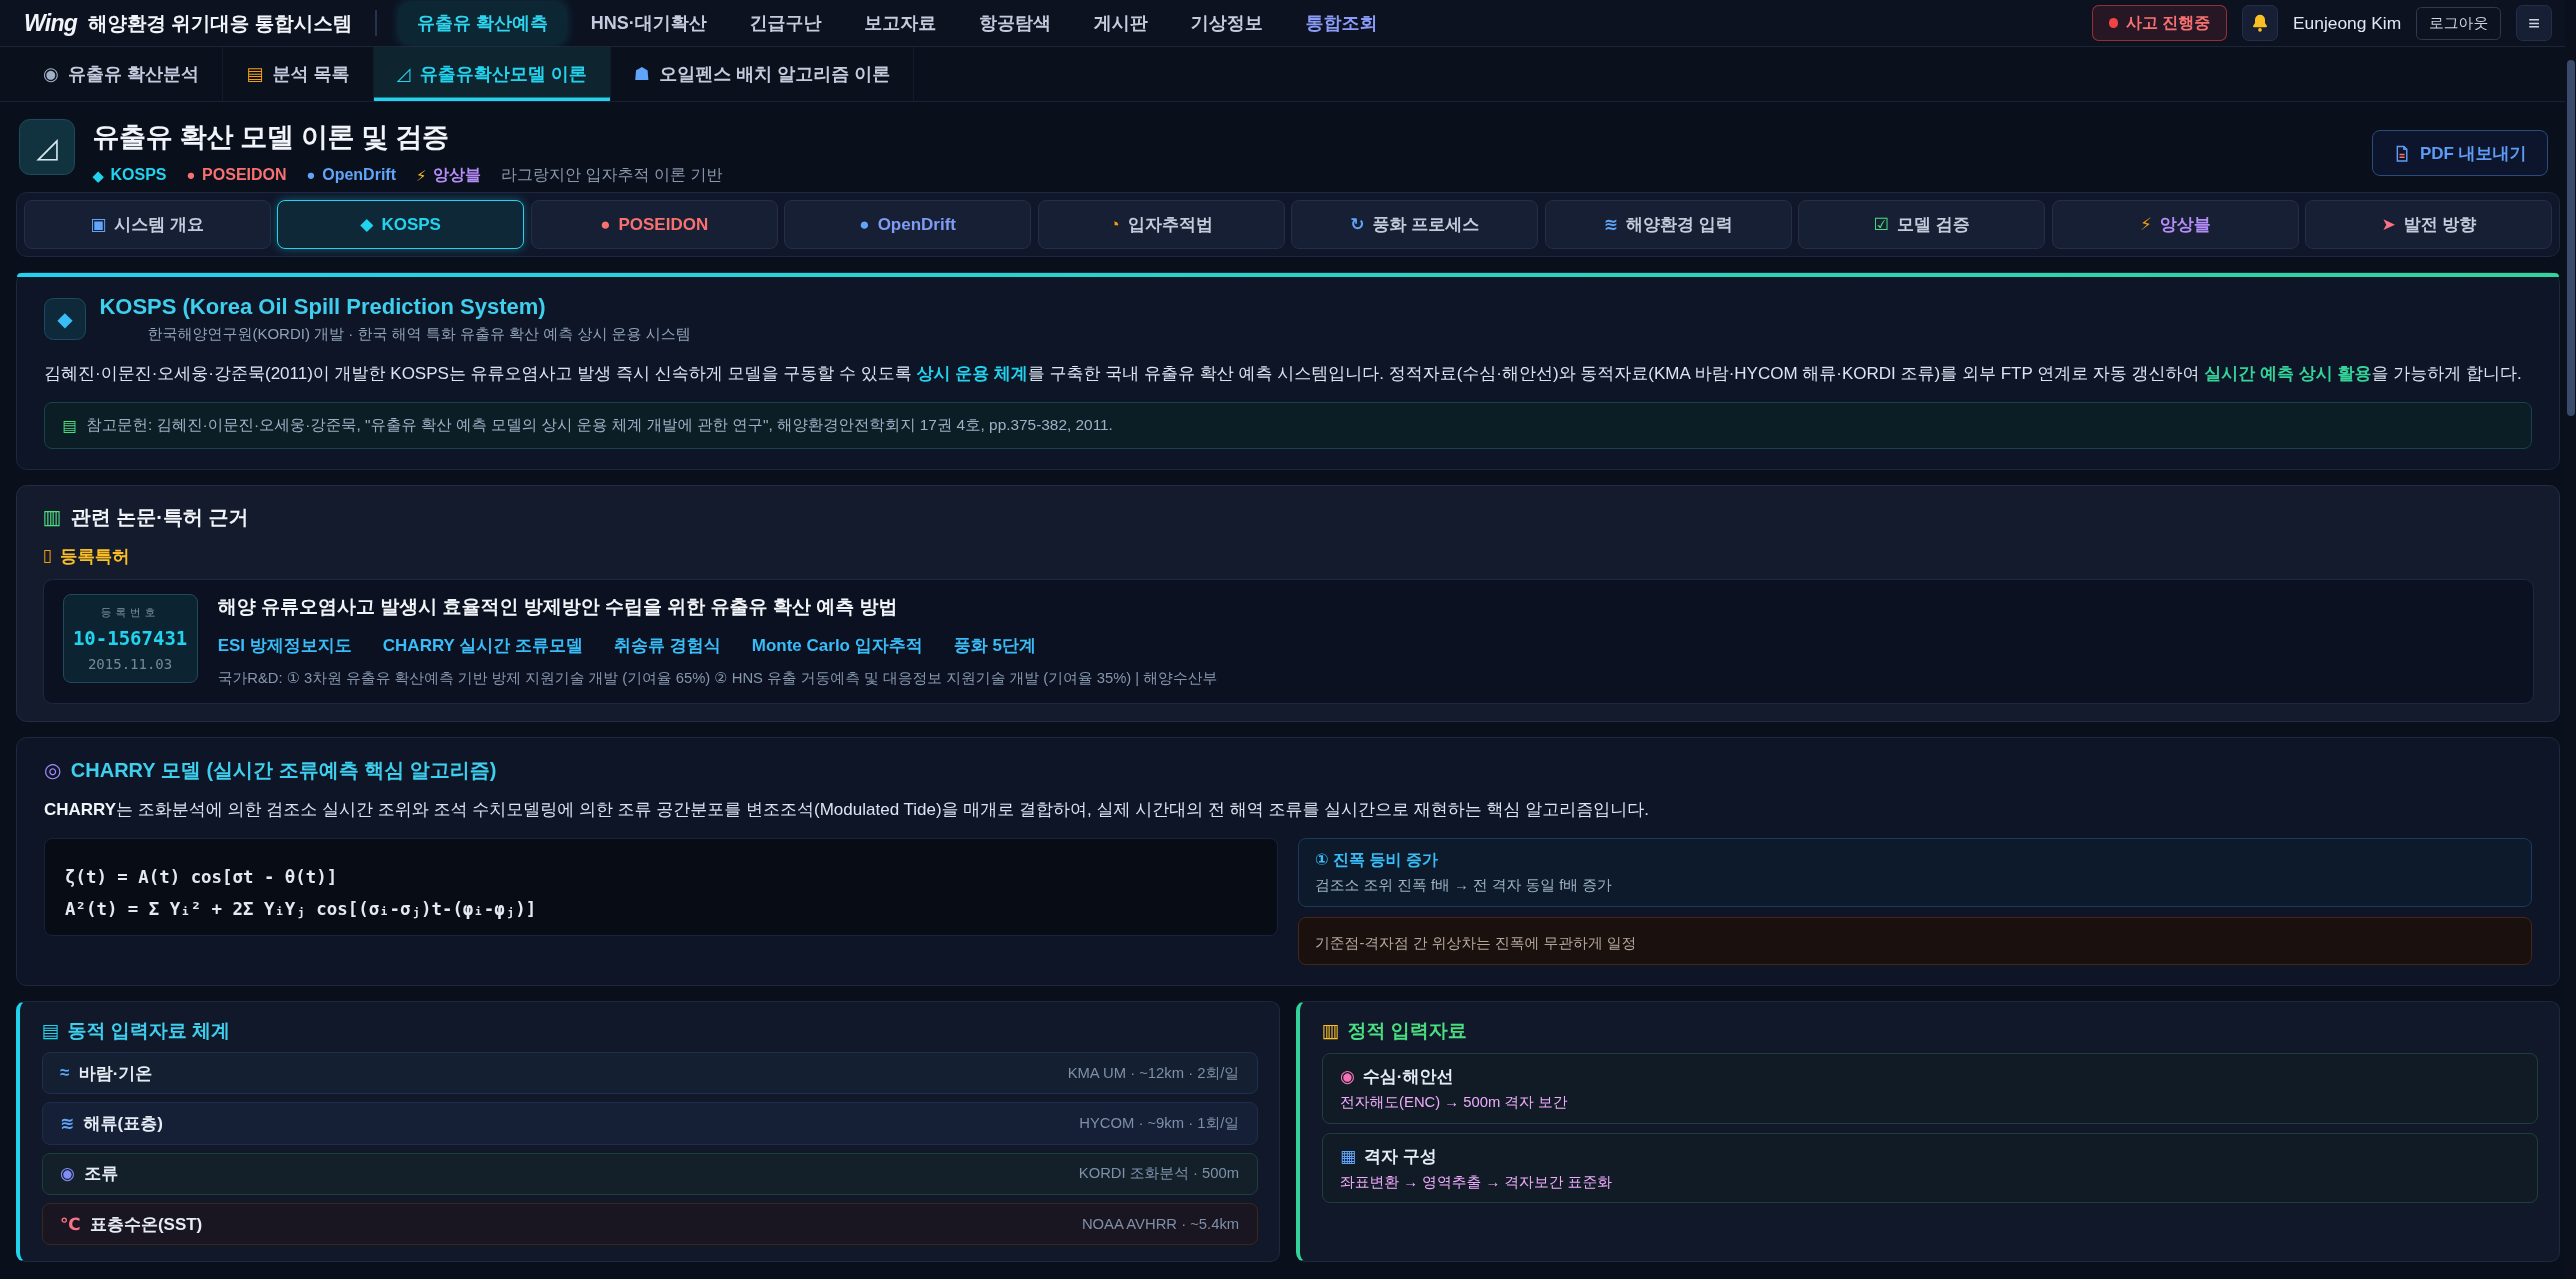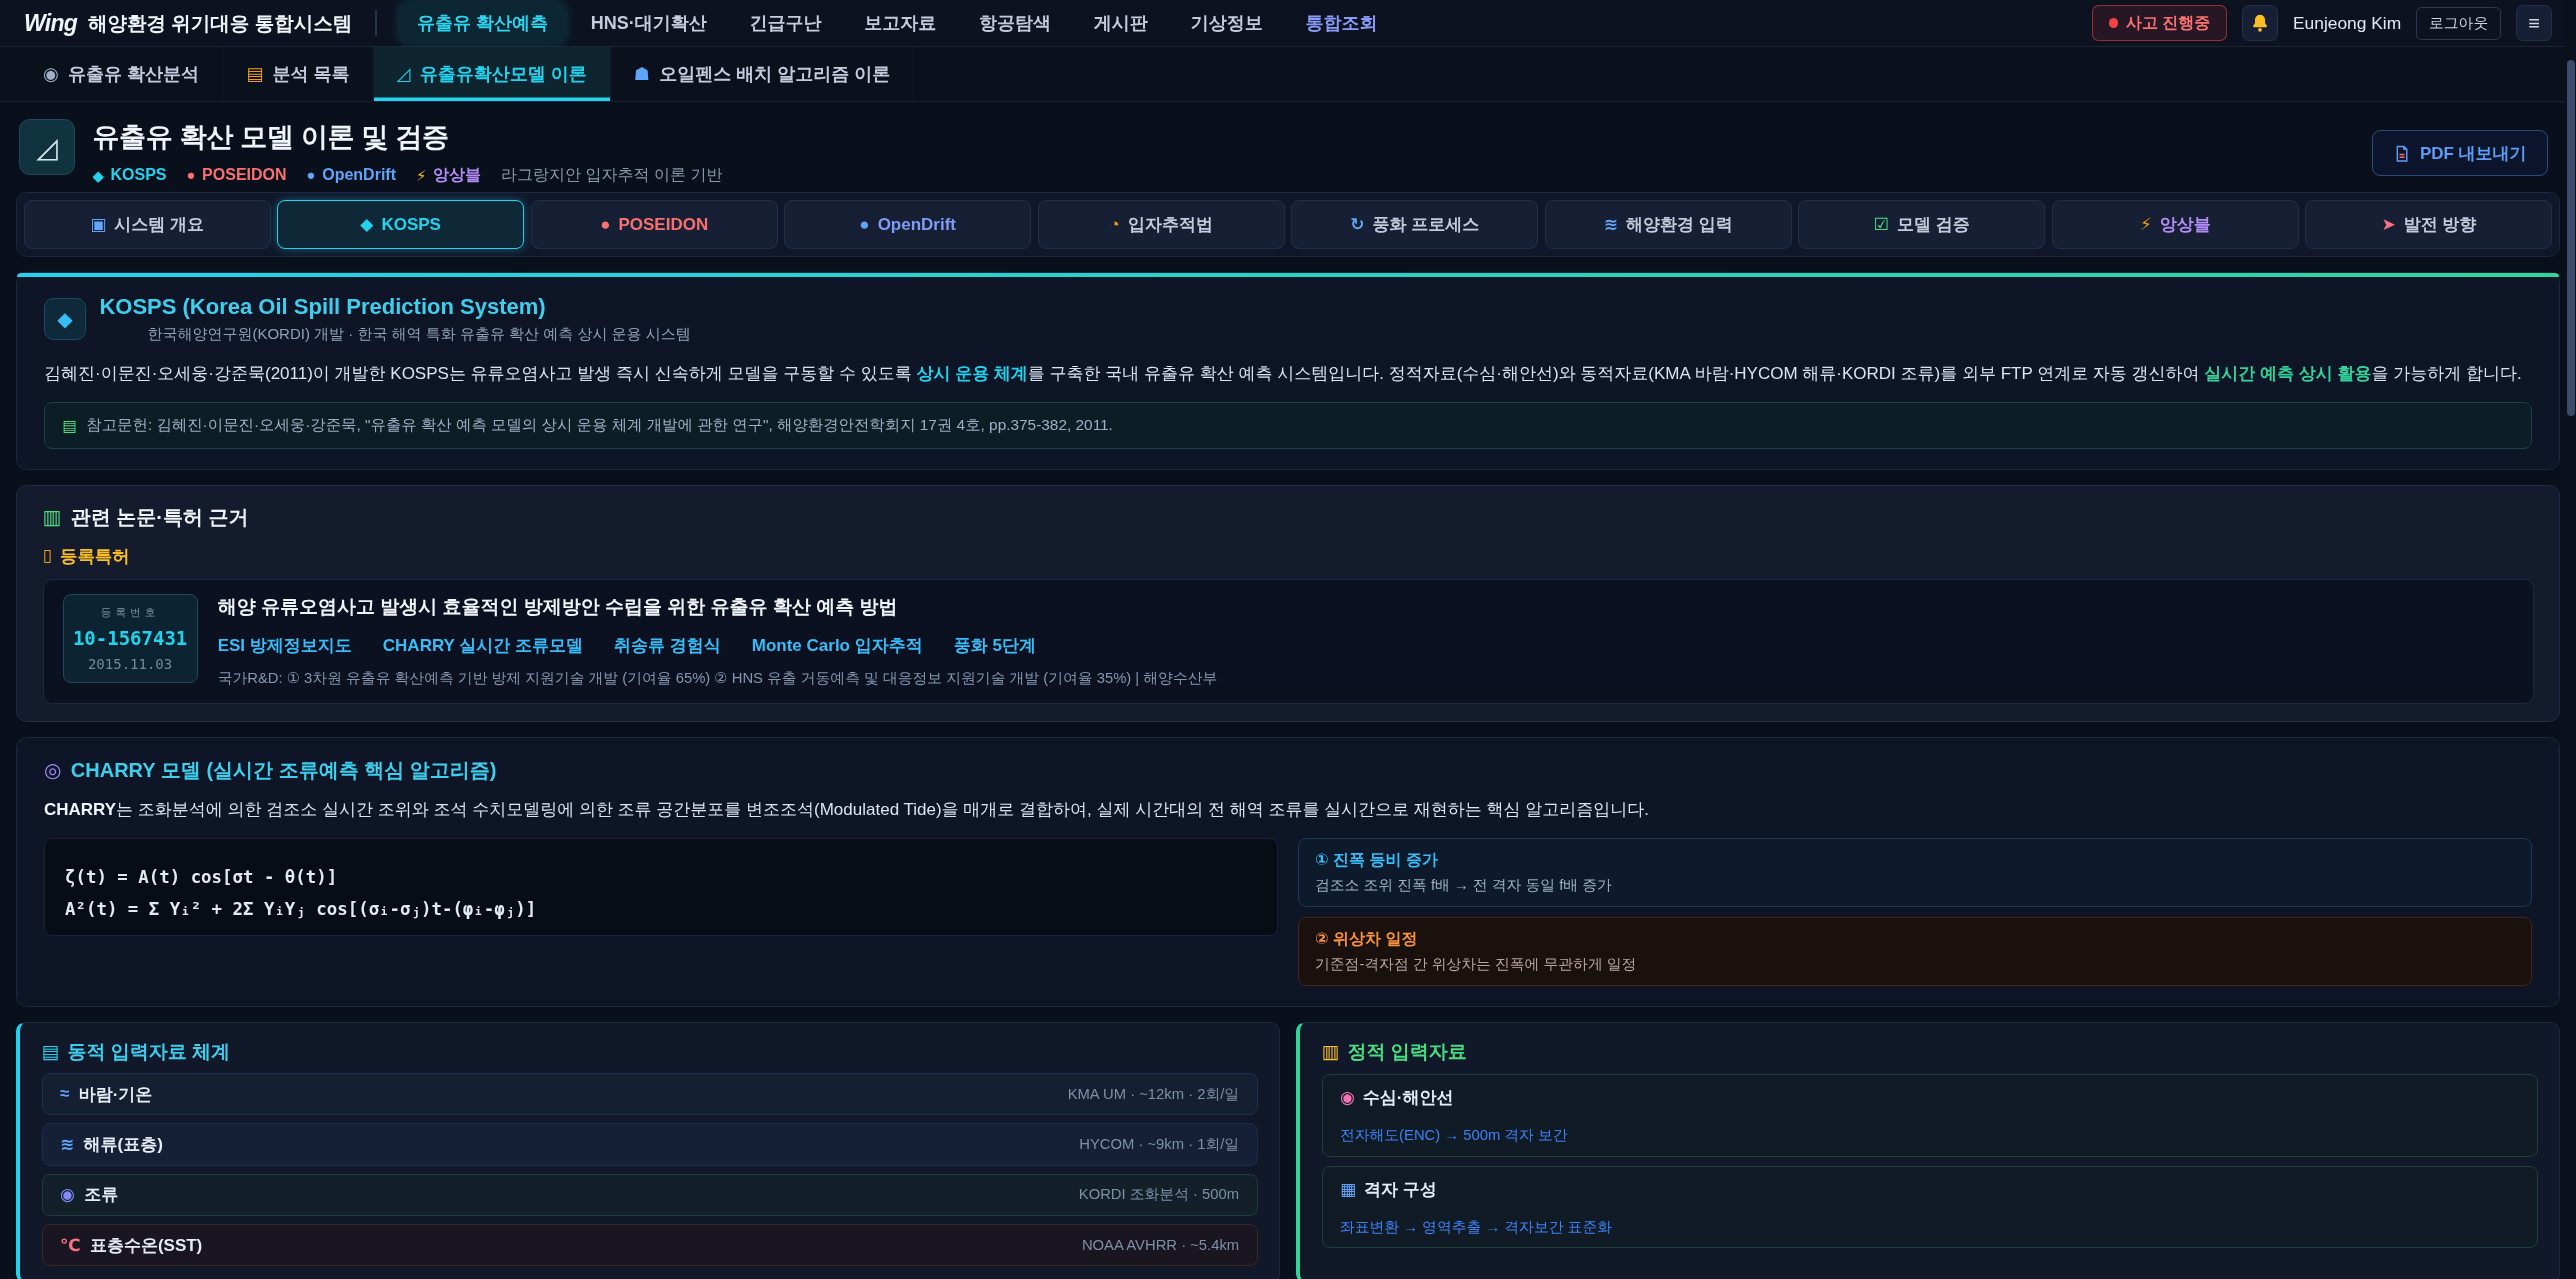--- a/index.html
+++ b/index.html
@@ -116,21 +116,21 @@
   .drow { display:flex; align-items:center; justify-content:space-between; border-radius:8px;
     padding:8.7px 17.4px; margin-top:8px; font-size:17px; }
   .drow .dl { font-weight:700; color:#e5ecf5; display:flex; align-items:center; gap:9.4px; }
   .drow .dm { font-size:14.8px; color:#7e90a8; }
   .dr1 { background:#141f31; border:0.7px solid #1e3050; }
   .dr2 { background:#151f36; border:0.7px solid #202c4e; }
   .dr3 { background:#13202a; border:0.7px solid #1c3f3a; }
   .dr4 { background:#191521; border:0.7px solid #3a281f; }
   .srow { background:#101b26; border:0.7px solid #1d4038; border-radius:8px; padding:10.7px 17.4px; margin-top:9.4px; }
   .srow .sl { display:flex; align-items:center; gap:8px; font-size:17px; font-weight:700; color:#e5ecf5; }
-  .srow .sd { margin-top:17px; font-size:14.8px; color:#3b82f6; }
+  .srow .sd { margin-top:5px; font-size:14.8px; color:#f0abfc; }
   
   .scrollbar { position:absolute; top:0; right:0; width:10.7px; height:1279px; background:#0b101c; }
   .scroll-thumb { position:absolute; top:60px; right:1.3px; width:8px; height:356px; border-radius:4px; background:#3a4a6b; cursor:pointer; }
 </style>
 </head>
 <body>
 
 <nav class="topnav">
   <div class="logo">
     <span class="logo-mark">Wing</span>
@@ -320,21 +320,20 @@
       <div class="code-block">
         <div class="code-line">ζ(t) = A(t) cos[σt - θ(t)]</div>
         <div class="code-line">A²(t) = Σ Yᵢ² + 2Σ YᵢYⱼ cos[(σᵢ-σⱼ)t-(φᵢ-φⱼ)]</div>
       </div>
       <div>
         <div class="callout co-blue">
           <div class="co-title">① 진폭 등비 증가</div>
           <div class="co-body">검조소 조위 진폭 f배 → 전 격자 동일 f배 증가</div>
         </div>
         <div class="callout co-orange">
-          <div class="co-title">② 위상차 일정</div>
           <div class="co-body">기준점-격자점 간 위상차는 진폭에 무관하게 일정</div>
         </div>
       </div>
     </div>
   </div>
 </section>
 
 <div class="io-grid">
   <div class="io-card io-left">
     <div class="io-title">

